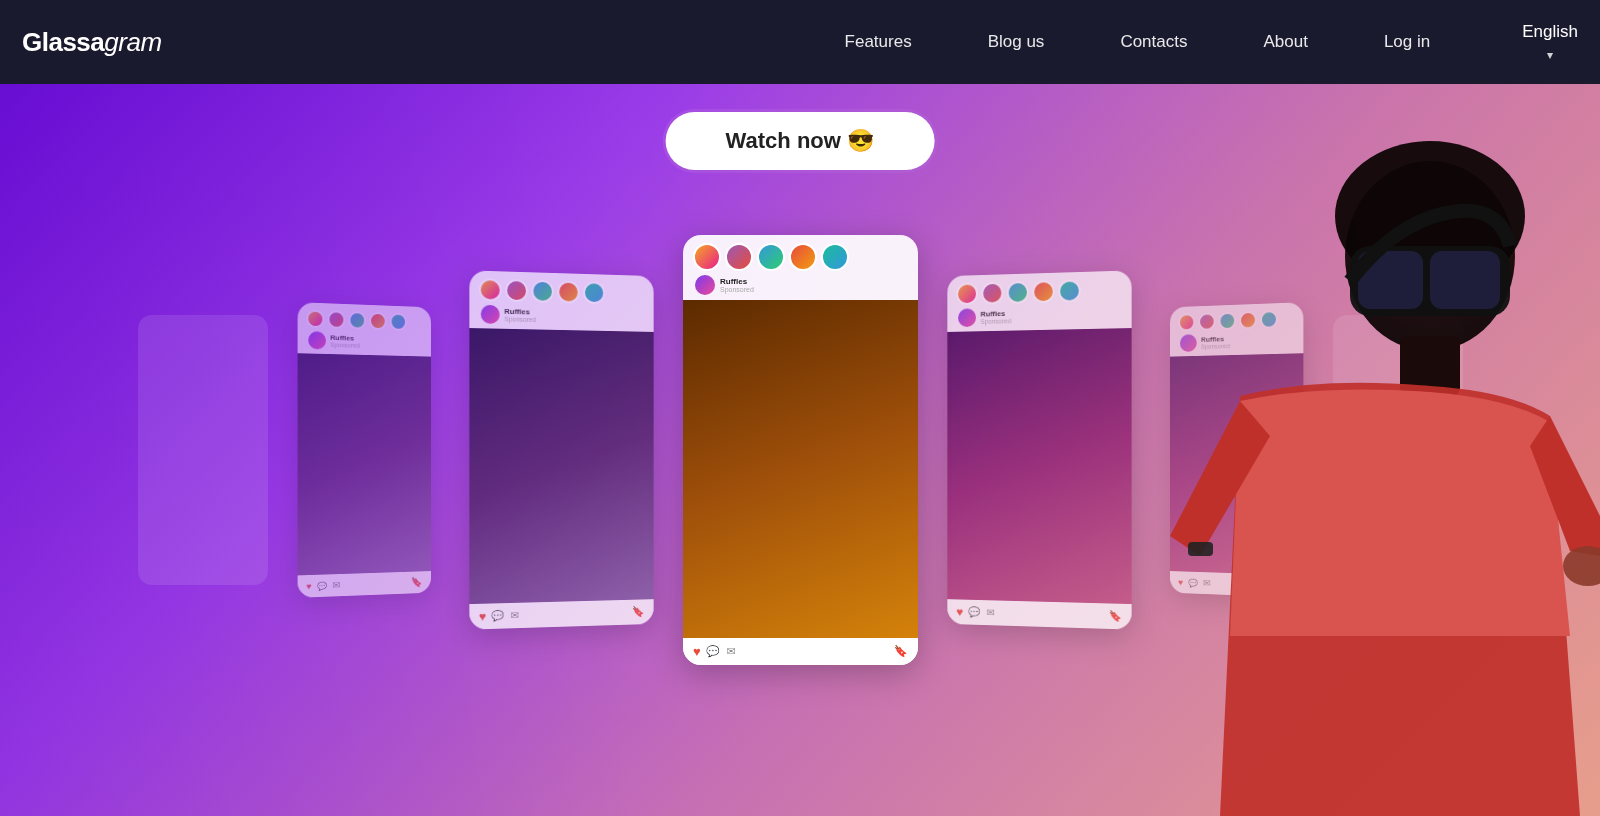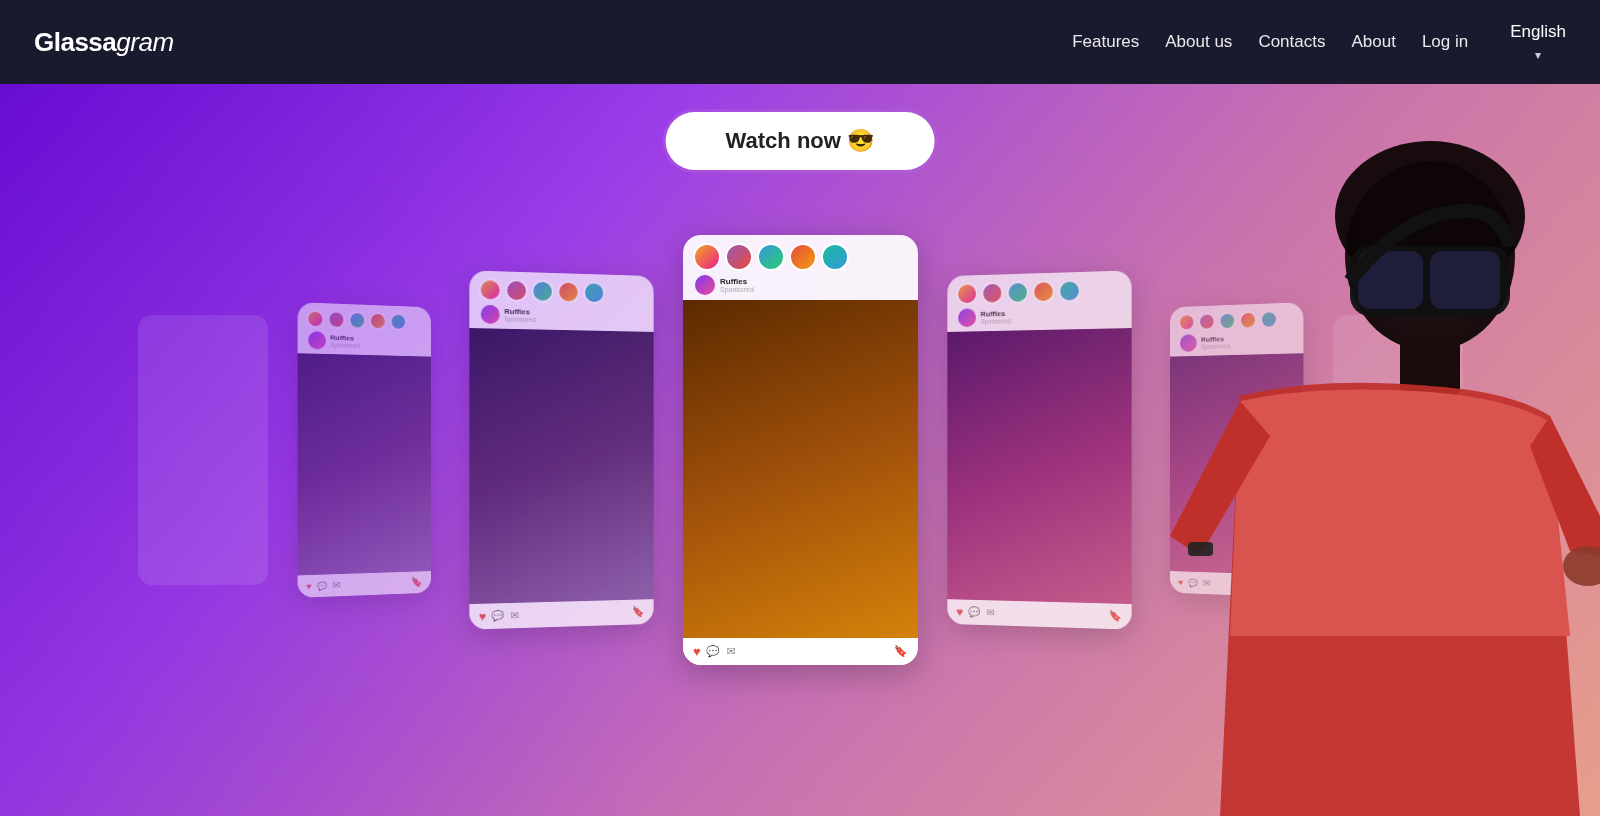--- a/index.html
+++ b/index.html
@@ -12,40 +12,40 @@
     }
 
     
     nav {
       position: absolute;
       top: 0; left: 0; right: 0;
       height: 84px;
       background: #1a1a2e;
       display: flex;
       align-items: center;
-      padding: 0 34px;
+      padding: 0 22px;
       z-index: 10;
     }
 
     .logo {
       color: #fff;
       font-size: 26px;
       font-weight: 700;
       letter-spacing: -0.5px;
       margin-right: auto;
     }
     .logo em {
       font-style: italic;
       font-weight: 400;
     }
 
     .nav-links {
       display: flex;
       align-items: center;
-      gap: 26px;
+      gap: 76px;
       list-style: none;
     }
     .nav-links li a {
       color: #fff;
       text-decoration: none;
       font-size: 17px;
       font-weight: 400;
       opacity: 0.9;
     }
 
@@ -270,21 +270,21 @@
   </style>
 </head>
 <body>
 
 <nav>
   <div class="logo">
     <span>Glassa</span><em>gram</em>
   </div>
   <ul class="nav-links">
     <li><a>Features</a></li>
-    <li><a>About us</a></li>
+    <li><a>Blog us</a></li>
     <li><a>Contacts</a></li>
     <li><a>About</a></li>
     <li><a>Log in</a></li>
     <li>
       <div class="lang-selector">
         <span>English</span>
         <span class="lang-chevron">▾</span>
       </div>
     </li>
   </ul>

